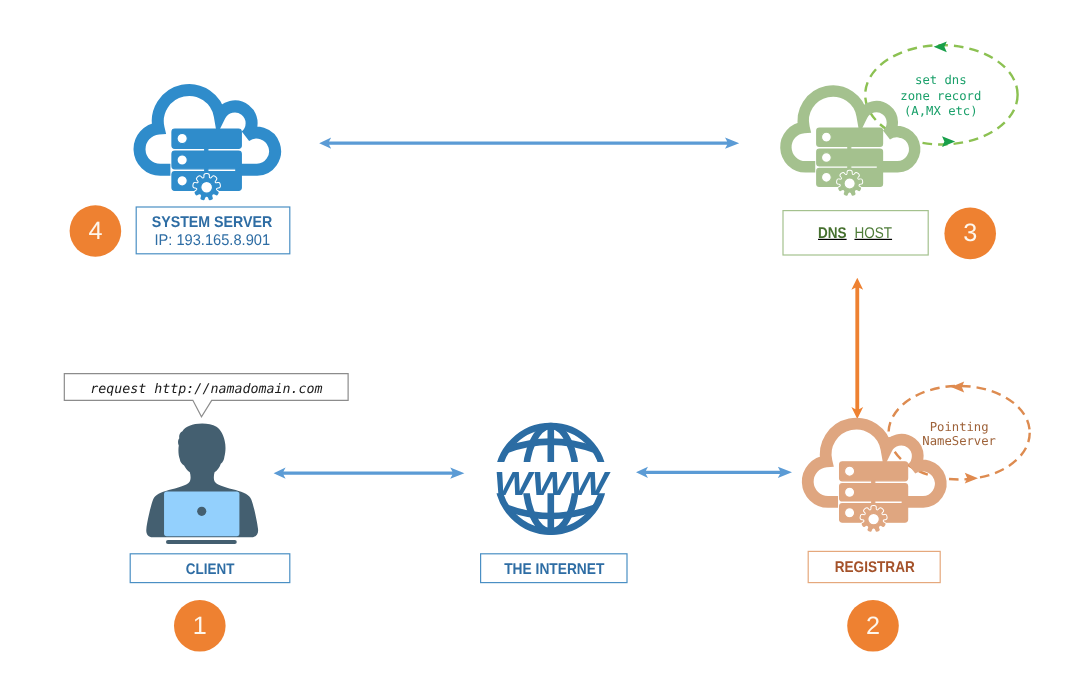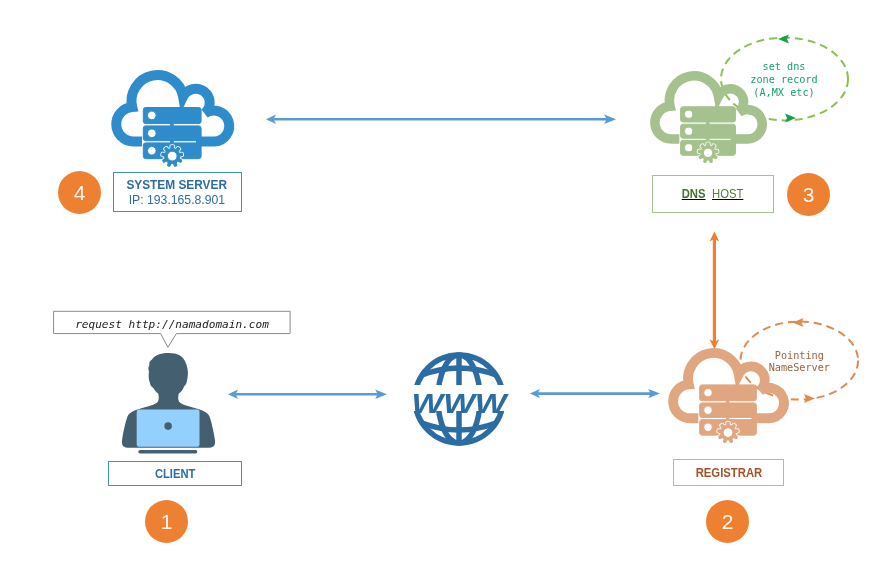--- a/index.html
+++ b/index.html
@@ -152,20 +152,23 @@
       <g fill="none" stroke="#2b6ca3" stroke-width="5.5" clip-path="url(#globebandclip)">
         <circle cx="48" cy="46" r="44"></circle>
         <ellipse cx="48" cy="46" rx="21" ry="44"></ellipse>
         <line x1="48" y1="2" x2="48" y2="90"></line>
         <path d="M 11 22 Q 48 8 85 22"></path>
         <path d="M 11 70 Q 48 84 85 70"></path>
       </g>
       <text x="48" y="59.5" text-anchor="middle" font-size="28" font-weight="bold" fill="#2b6ca3" textLength="95" lengthAdjust="spacingAndGlyphs" font-family="'Liberation Sans',sans-serif">WWW</text>
     </svg>
   </div>
+  <div class="lbox" style="left:400.2px;top:460.7px;width:122.8px;height:25px;border:1.7px solid #4a8fc4;">
+    <span style="font:bold 12.9px 'Liberation Sans',sans-serif;color:#2e6da4;display:inline-block;transform:scaleX(.89);">THE INTERNET</span>
+  </div>
 
   <div class="node" style="left:664.7px;top:349.7px;">
     <svg width="121.7" height="94.3" viewBox="0 0 124 96">
       <use href="#cloudserver" fill="#dfa680" stroke="#dfa680"></use>
     </svg>
   </div>
   <div class="lbox" style="left:673px;top:458.5px;width:111px;height:27.7px;border:1.9px solid #e5a87c;">
     <span style="font:bold 12.9px 'Liberation Sans',sans-serif;color:#a4522a;display:inline-block;transform:scaleX(.878);">REGISTRAR</span>
   </div>
   <div class="badge" style="left:706px;top:500px;width:43px;height:43px;font:400 21px 'Liberation Sans',sans-serif;">

